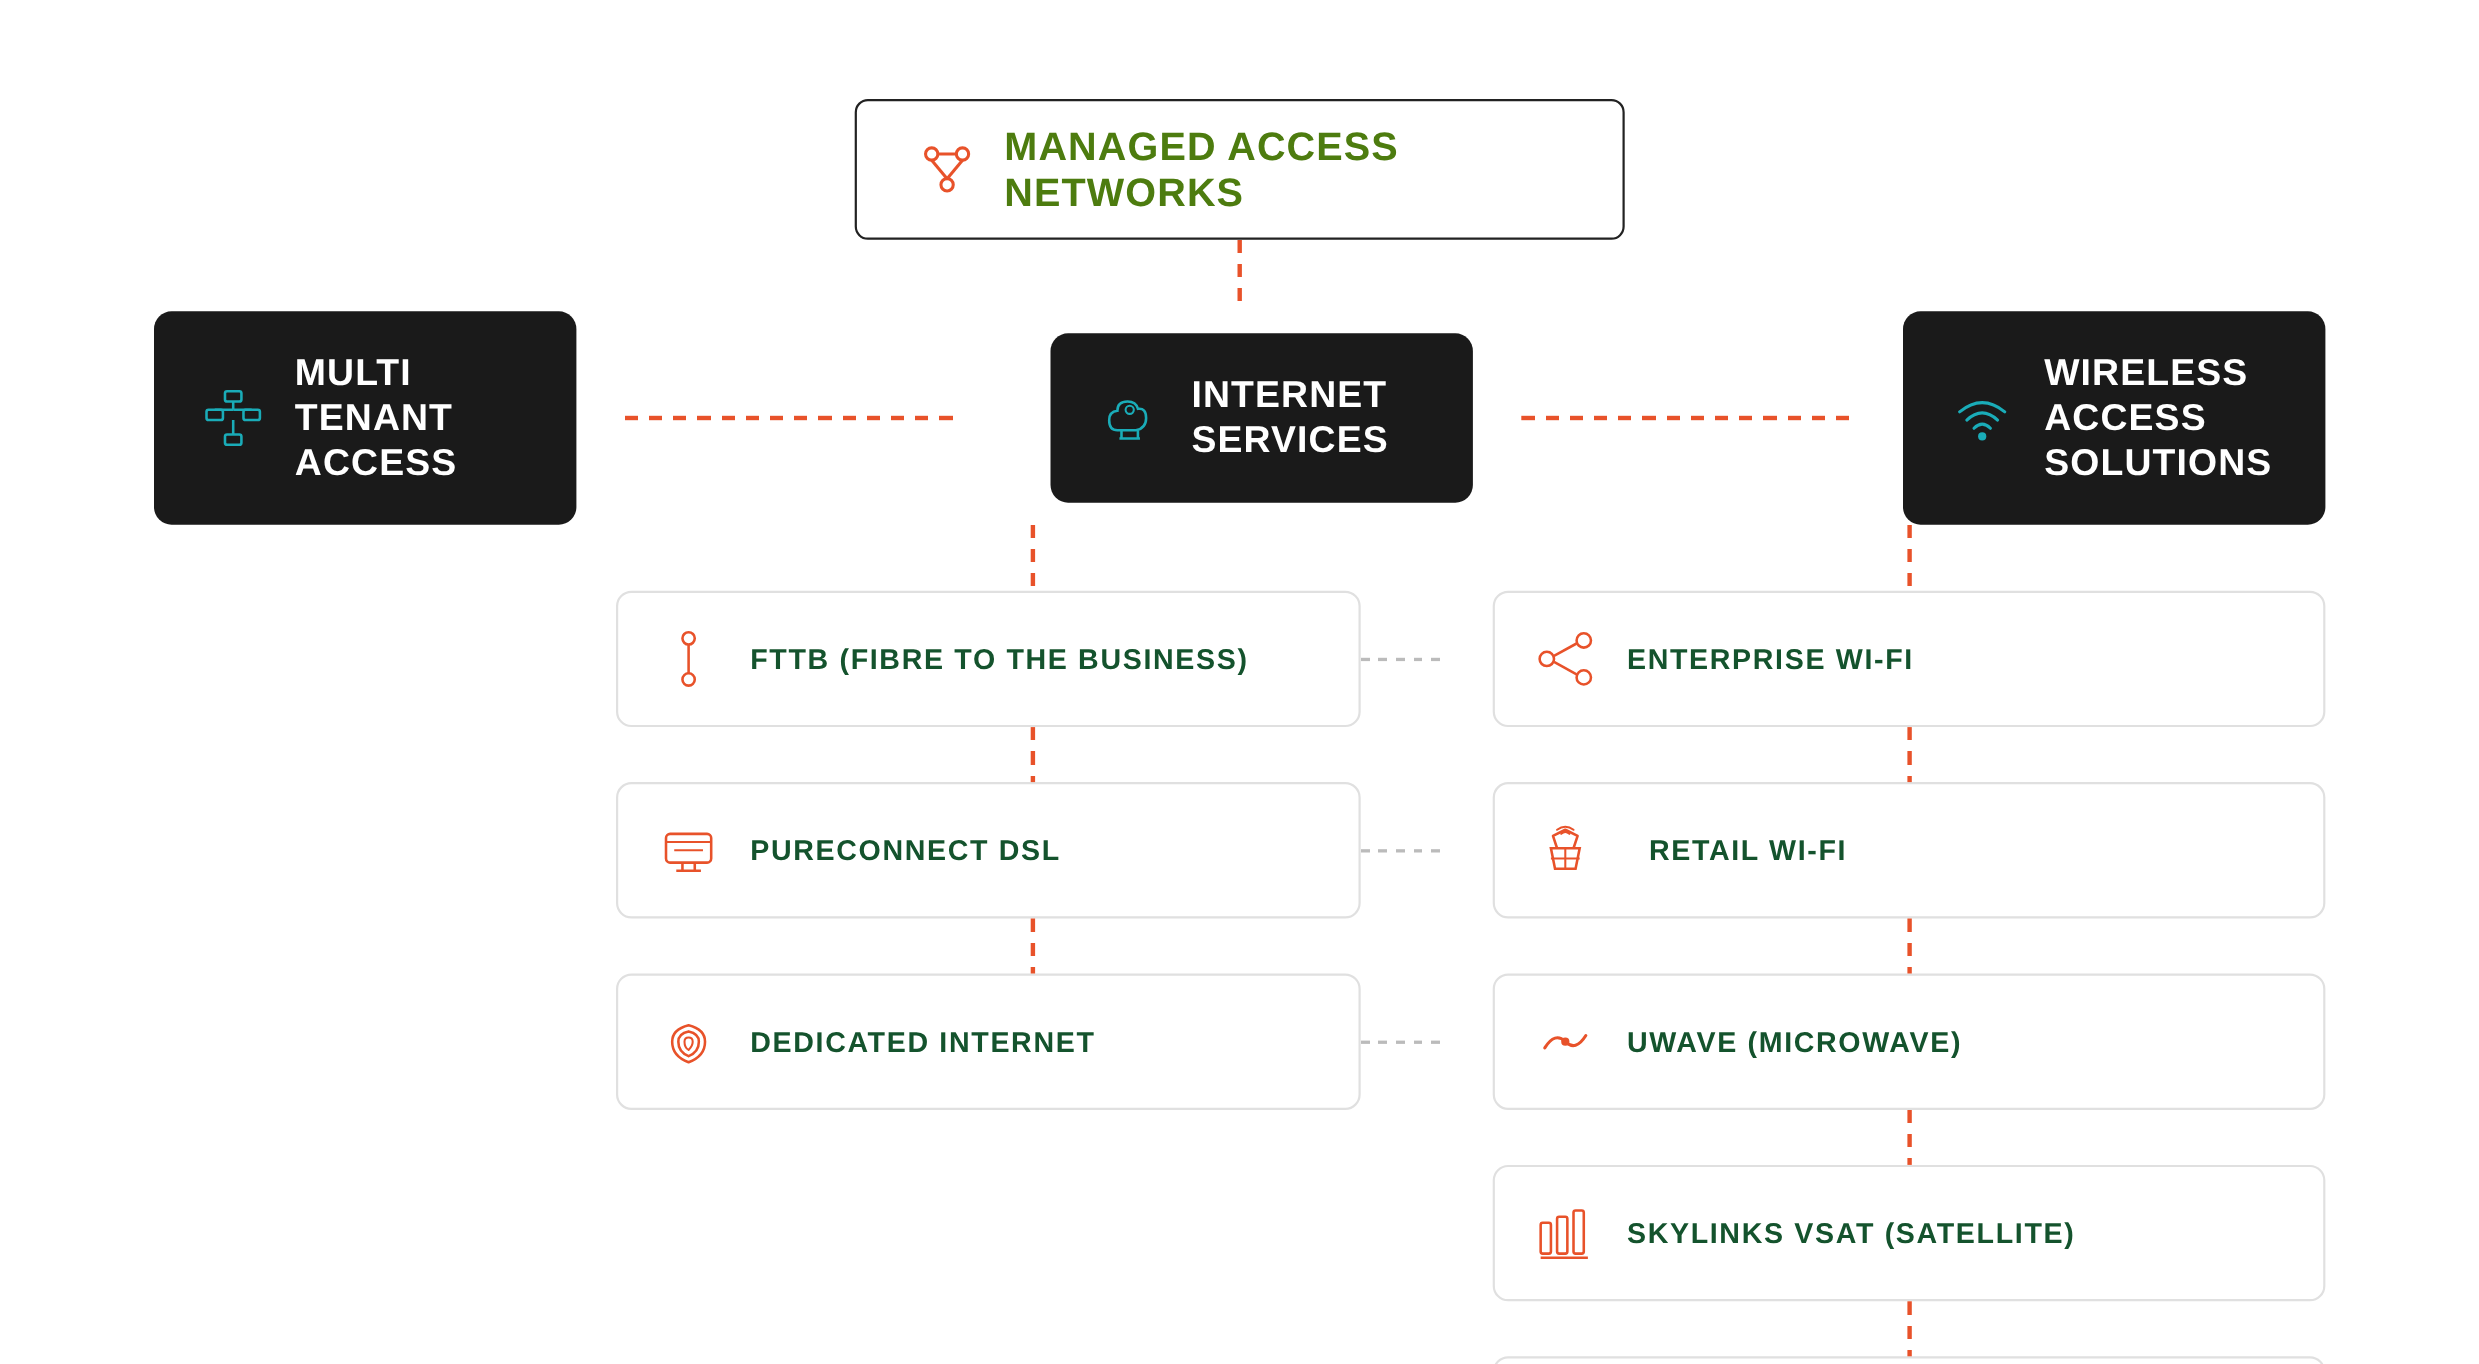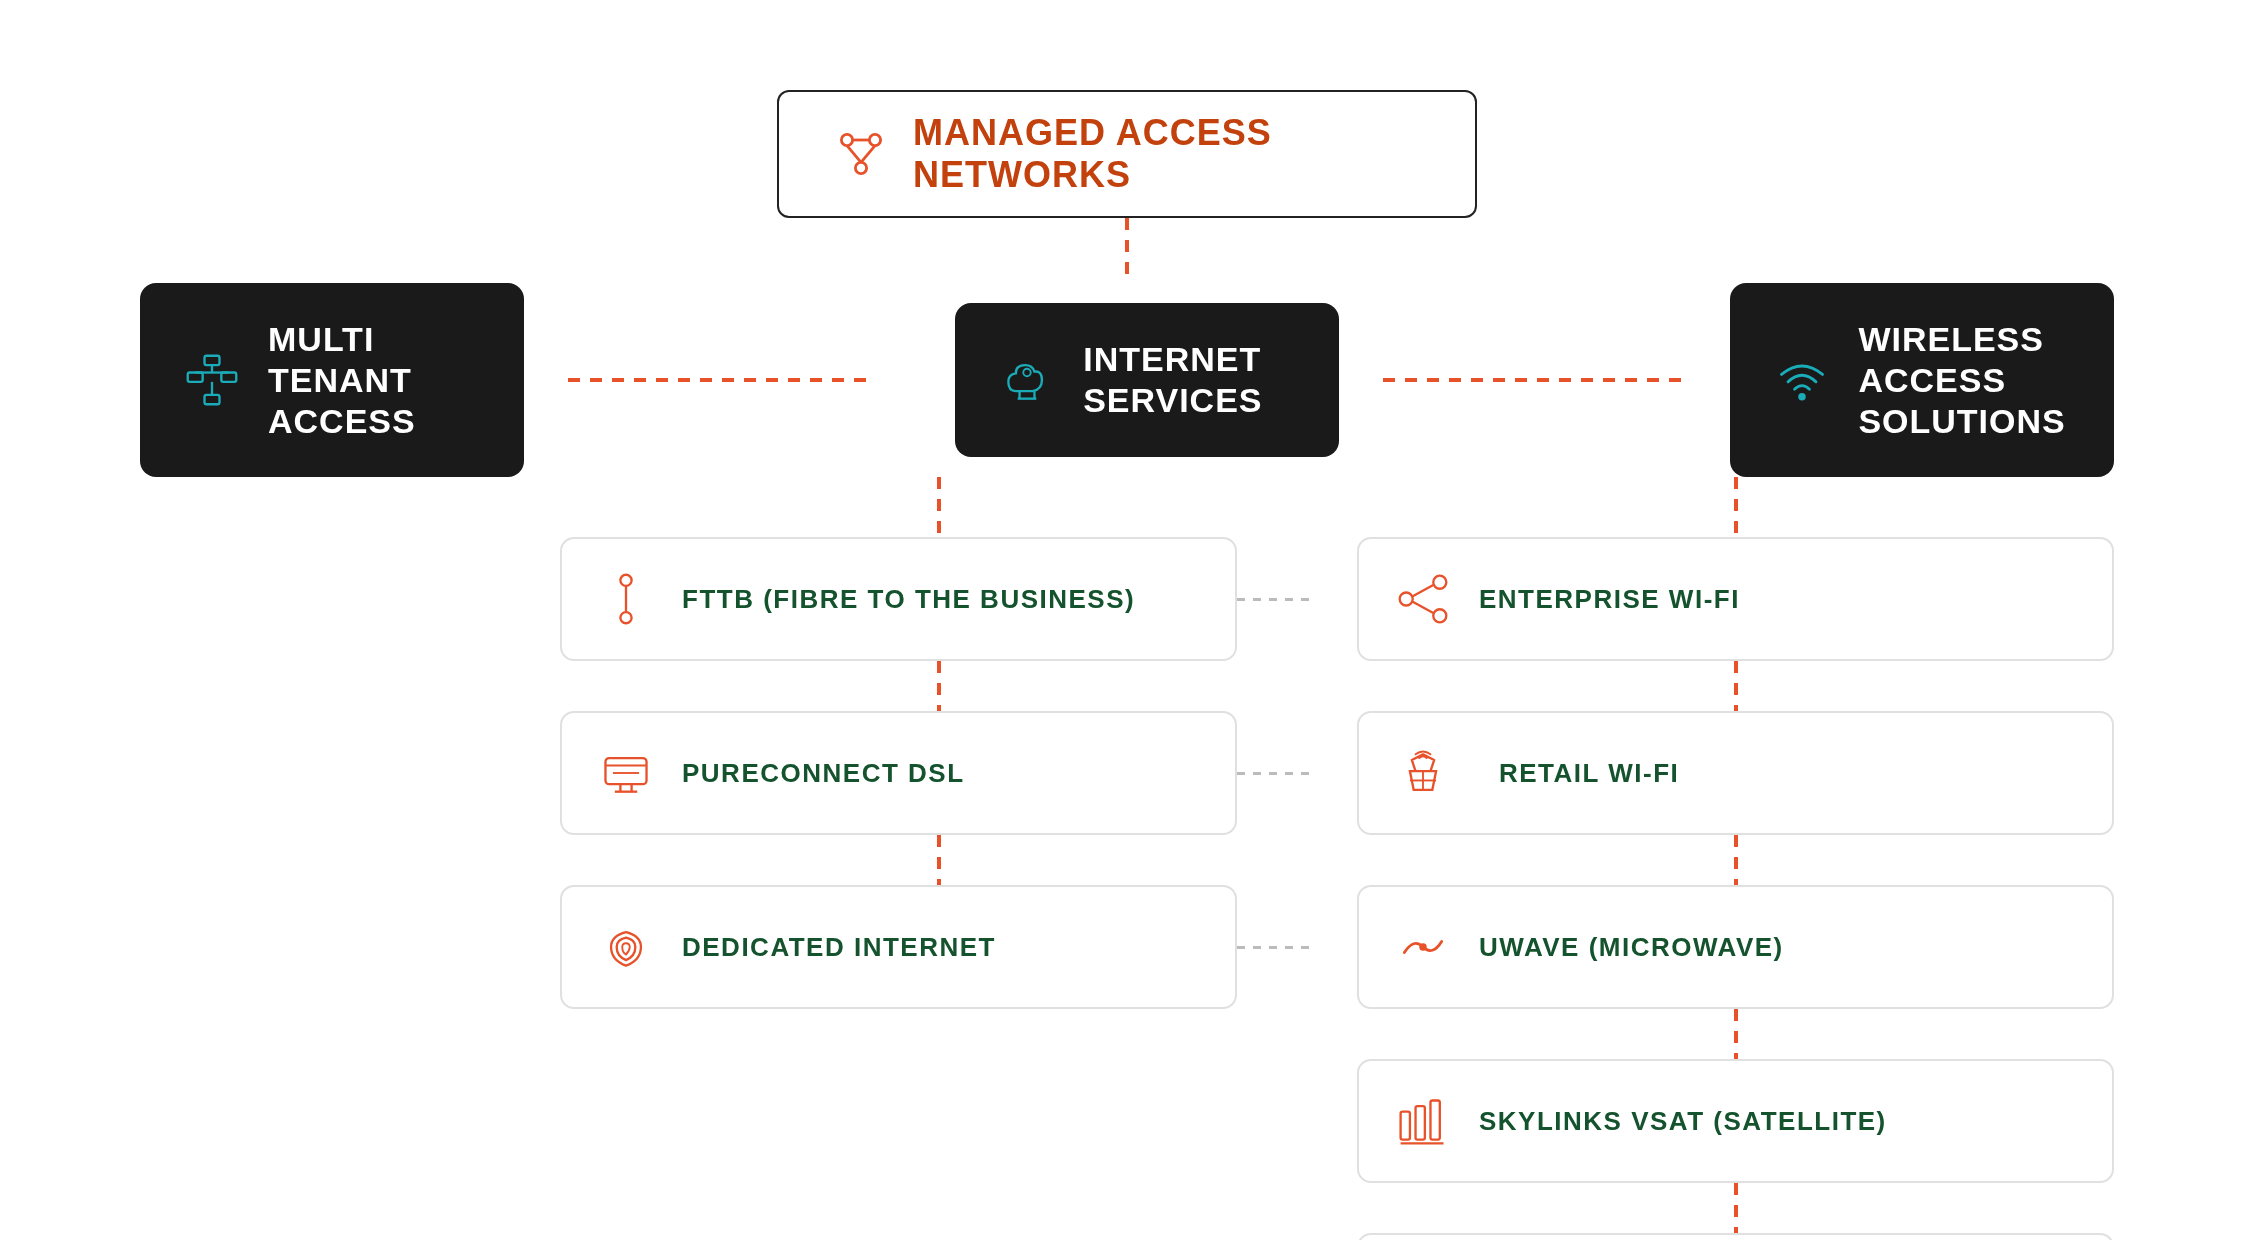--- a/index.html
+++ b/index.html
@@ -34,21 +34,21 @@
       background: white;
       gap: 20px;
       margin-bottom: 0;
       width: 700px;
       justify-content: center;
     }
     .top-node .node-title {
       font-size: 36px;
       font-weight: 700;
       letter-spacing: 1px;
-      color: #c2410c;
+      color: #4d7c0f;
     }
 
     .dark-box {
       background: #1a1a1a;
       color: white;
       border-radius: 16px;
       padding: 36px 40px;
       display: flex;
       align-items: center;
       gap: 24px;

